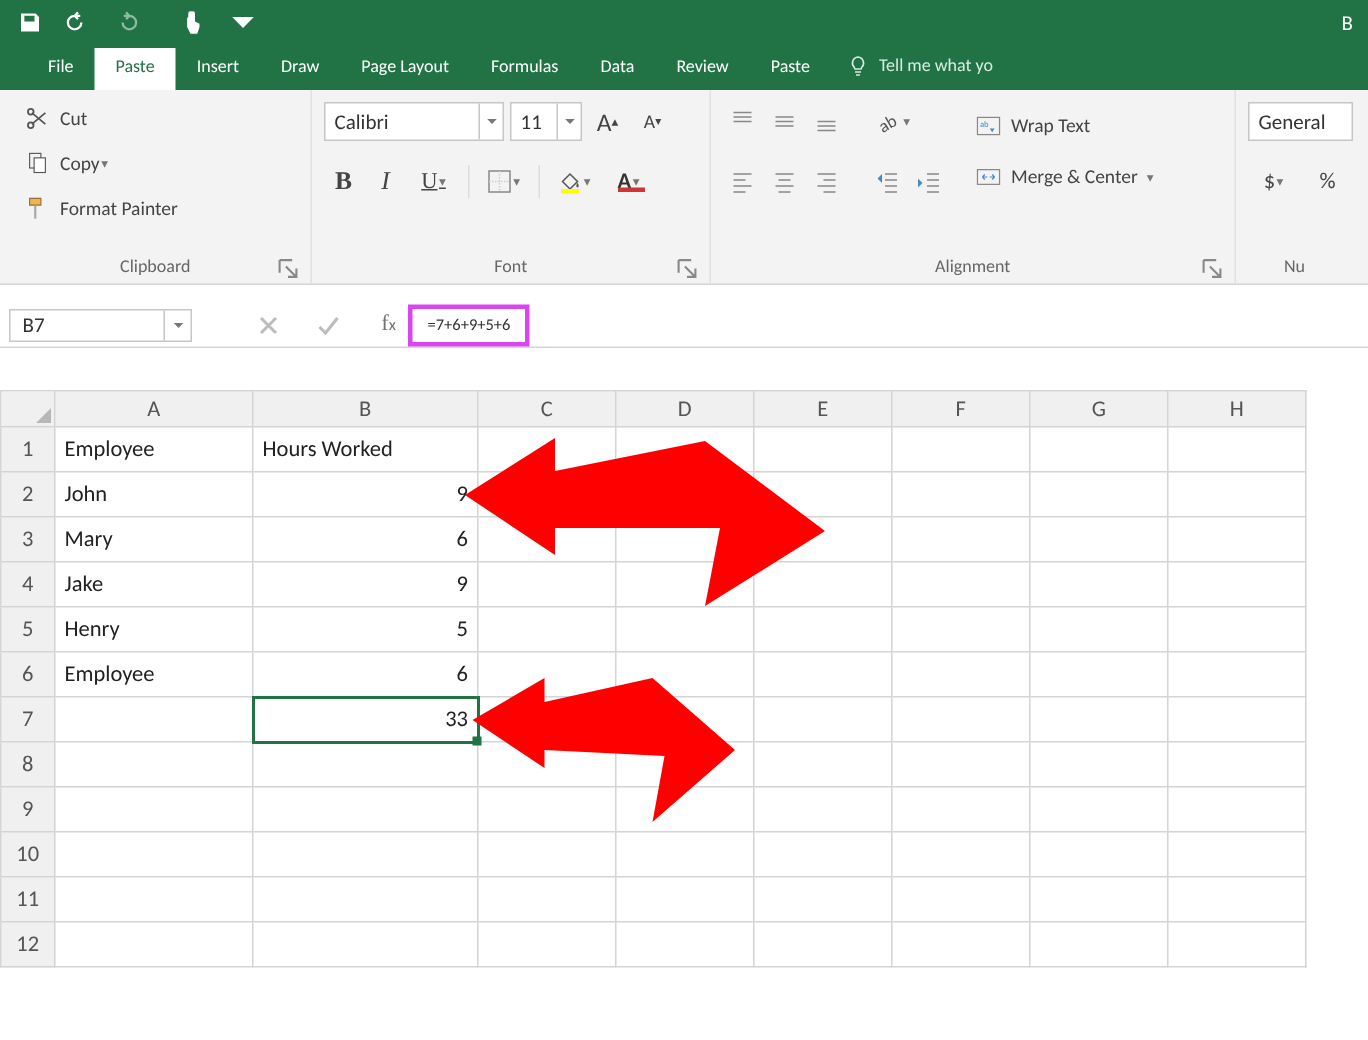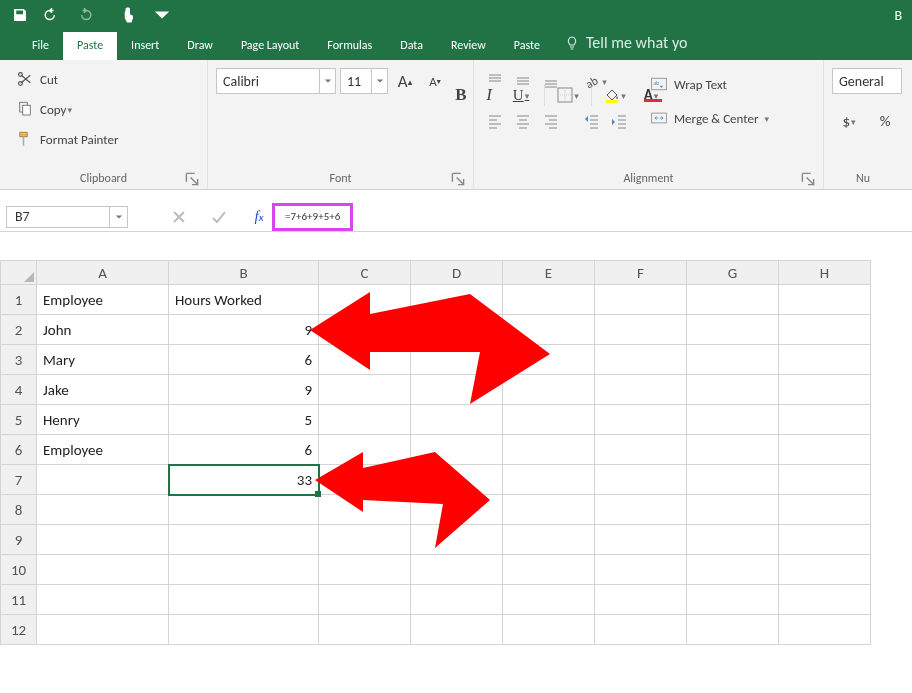--- a/index.html
+++ b/index.html
@@ -11,21 +11,21 @@
 .titlebar .qat-item { width: 24px; height: 24px; display: flex; align-items: center; justify-content: center; cursor: pointer; }
 .titlebar .qat-item svg { width: 18px; height: 18px; }
 .titlebar .qat-sep { width: 6px; }
 .titlebar .spacer { flex: 1; }
 .titlebar .titlechar { font-size: 14px; padding-right: 2px; }
 
 
 .tabstrip { background: #217346; height: 30px; display: flex; align-items: flex-end; padding-left: 18px; }
 .tab { color: #fff; font-size: 12px; padding: 6px 14px 8px 14px; cursor: pointer; }
 .tab.active { background: #fff; color: #217346; }
-.tellme { display: flex; align-items: center; color: #d7ece2; font-size: 16px; padding: 6px 10px 8px 10px; cursor: pointer; }
+.tellme { display: flex; align-items: center; color: #d7ece2; font-size: 12px; padding: 6px 10px 8px 10px; cursor: pointer; }
 .tellme svg { width: 16px; height: 16px; margin-right: 6px; }
 
 
 .ribbon { background: #f3f3f3; height: 130px; border-bottom: 1px solid #d4d4d4; display: flex; }
 .ribbon-group { border-right: 1px solid #e1e1e1; display: flex; flex-direction: column; padding: 4px 8px 0 8px; }
 .ribbon-group-body { flex: 1; display: flex; align-items: flex-start; }
 .ribbon-group-label { text-align: center; color: #666; font-size: 12px; padding: 2px 0 4px 0; position: relative; }
 .ribbon-group-label .launcher { position: absolute; right: 0; bottom: 3px; width: 14px; height: 14px; display:flex; align-items:center; justify-content:center; }
 .big-btn { display: flex; flex-direction: column; align-items: center; width: 48px; padding-top: 4px; cursor: pointer; }
 .big-btn .icon-slot { width: 36px; height: 36px; display:flex; align-items:center; justify-content:center; }
@@ -54,21 +54,21 @@
 .num-combo { width: 70px; }
 .num-row { display: flex; gap: 6px; align-items: center; font-size: 16px; color: #444; }
 
 
 .namebox-row { height: 30px; display: flex; align-items: center; border-bottom: 1px solid #d4d4d4; background: #fff; margin-top: 12px; }
 .namebox { width: 122px; height: 22px; border: 1px solid #c6c6c6; margin-left: 6px; display: flex; align-items: center; background: #fff; }
 .namebox .nb-text { flex: 1; padding: 0 8px; font-size: 14px; color: #333; }
 .namebox .nb-arrow { width: 18px; border-left: 1px solid #c6c6c6; height: 100%; display:flex; align-items:center; justify-content:center; }
 .fx-btns { display: flex; align-items: center; margin-left: 40px; gap: 18px; }
 .fx-btn { width: 22px; height: 22px; display: flex; align-items:center; justify-content:center; color: #aaa; }
-.fx-label { font-style: italic; font-size: 15px; color: #1d4ed8; font-family: "Times New Roman", serif; }
+.fx-label { font-size: 15px; color: #737373; font-family: "Times New Roman", serif; }
 .formula-box { border: 3px solid #d946ef; padding: 2px 10px; margin-left: 2px; font-size: 11px; color: #333; height: 28px; display: flex; align-items: center; }
 
 
 .grid-area { position: relative; margin-top: 28px; }
 .grid { border-collapse: collapse; table-layout: fixed; }
 .grid th, .grid td { border: 1px solid #d4d4d4; font-size: 15px; font-weight: normal; }
 .sel-corner { width: 36px; height: 24px; background: #f0f0f0; position: relative; }
 .sel-corner::after { content:""; position:absolute; right:2px; bottom:2px; width:0; height:0; border-left:10px solid transparent; border-bottom:10px solid #b7b7b7; }
 .col-head { background: #f0f0f0; text-align: center; color: #555; height: 24px; }
 .row-head { background: #f0f0f0; text-align: center; color: #555; width: 36px; }
@@ -175,21 +175,21 @@
       <span>Clipboard</span>
       <span class="launcher">
           <svg viewBox="0 0 10 10">
             <path d="M1 1h6M1 1v6M4 4l5 5M9 5v4H5" fill="none" stroke="#888"></path>
           </svg>
         </span>
     </div>
   </div>
 
   <div class="ribbon-group" style="width:266px">
-    <div class="ribbon-group-body" style="flex-direction:row; padding-top:4px;">
+    <div class="ribbon-group-body" style="flex-direction:column; padding-top:4px;">
       <div class="font-row1">
         <div class="combo font-combo">
           <span class="combo-text">Calibri</span>
           <div style="flex:1"></div>
           <div class="combo-arrow">
               <svg width="8" height="8" viewBox="0 0 10 10">
                 <path d="M1 3l4 4 4-4z" fill="#777"></path>
               </svg>
             </div>
         </div>

